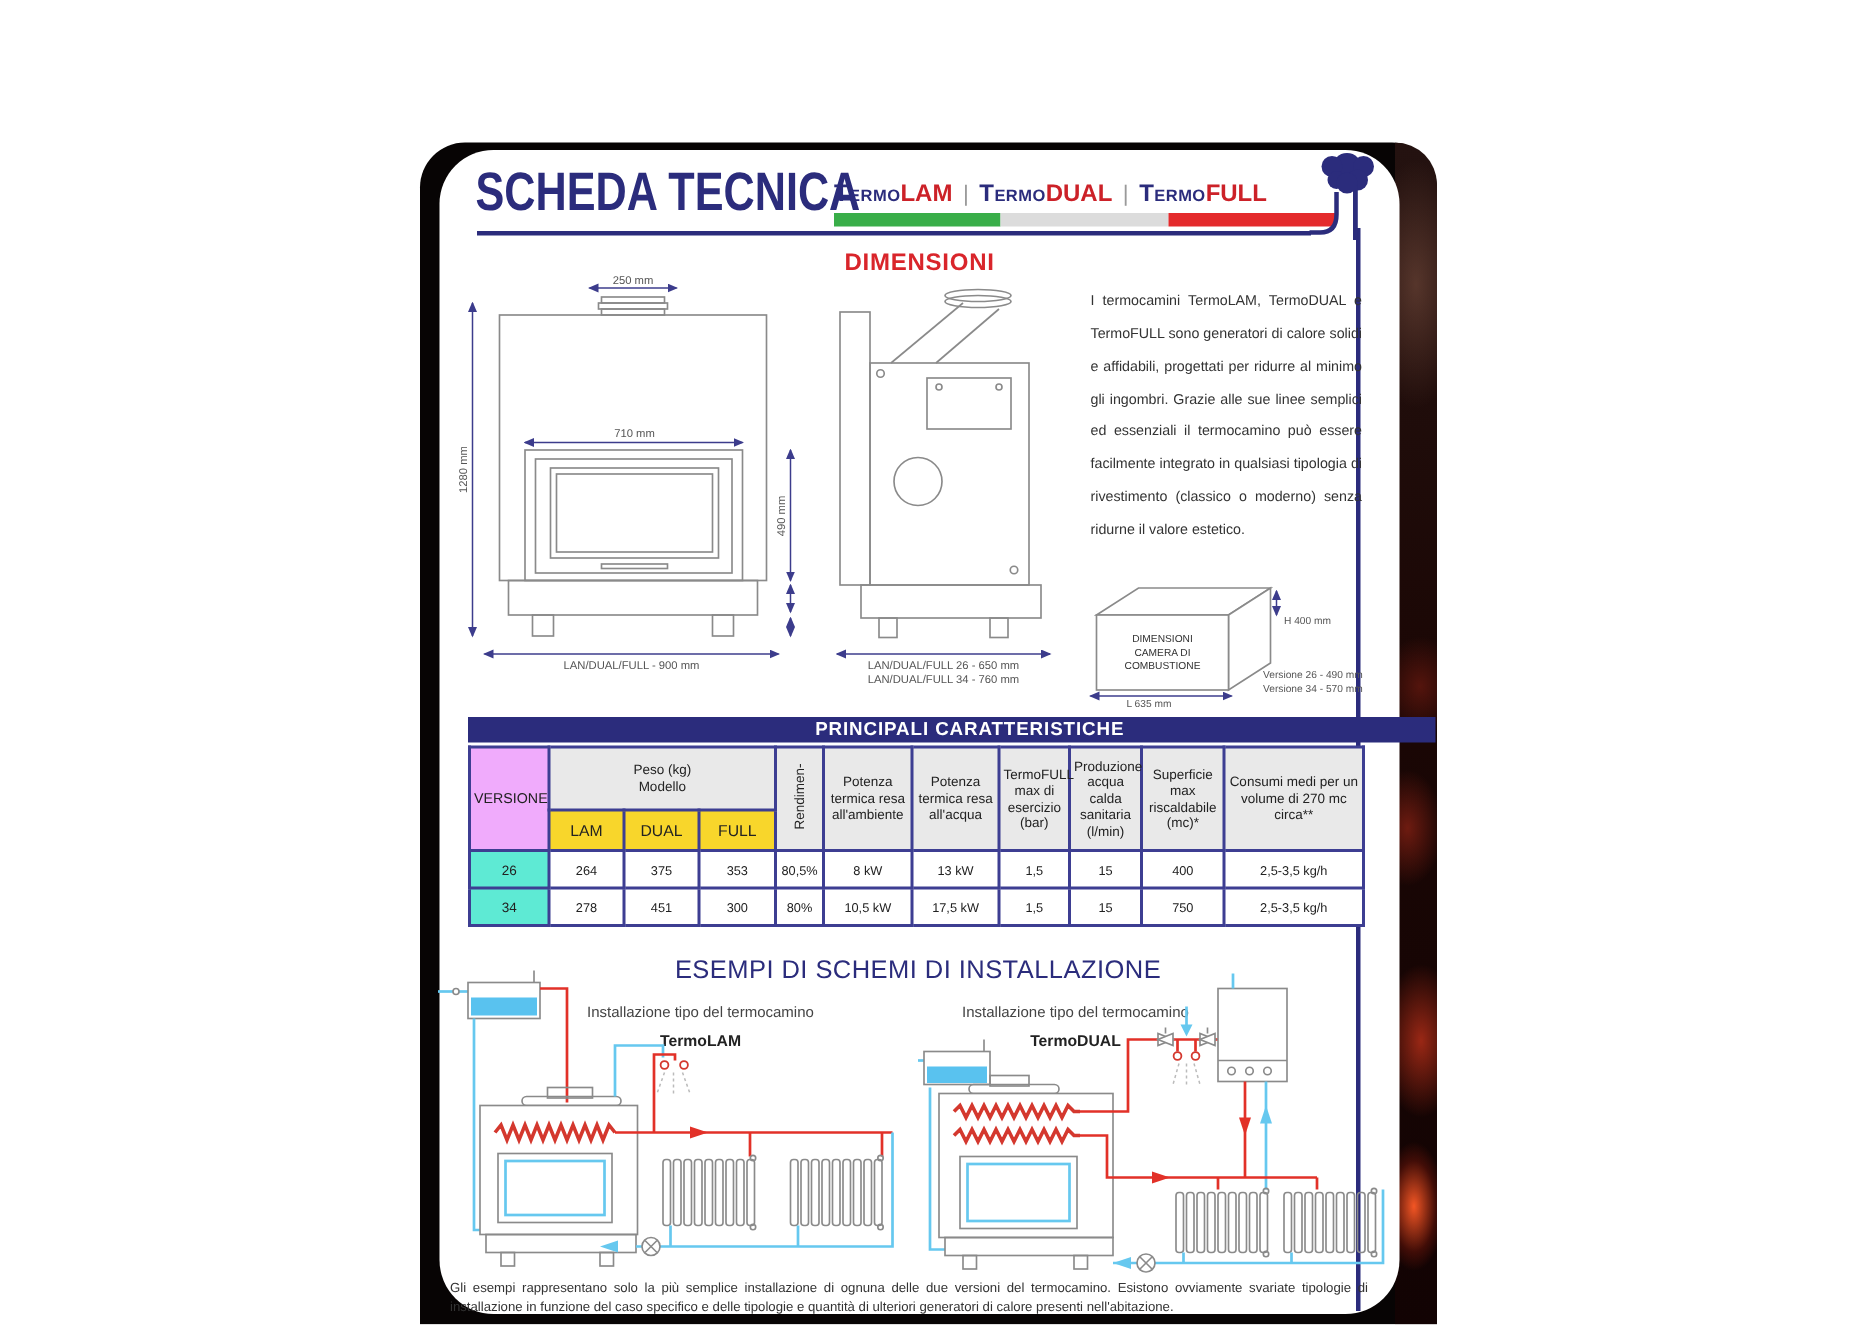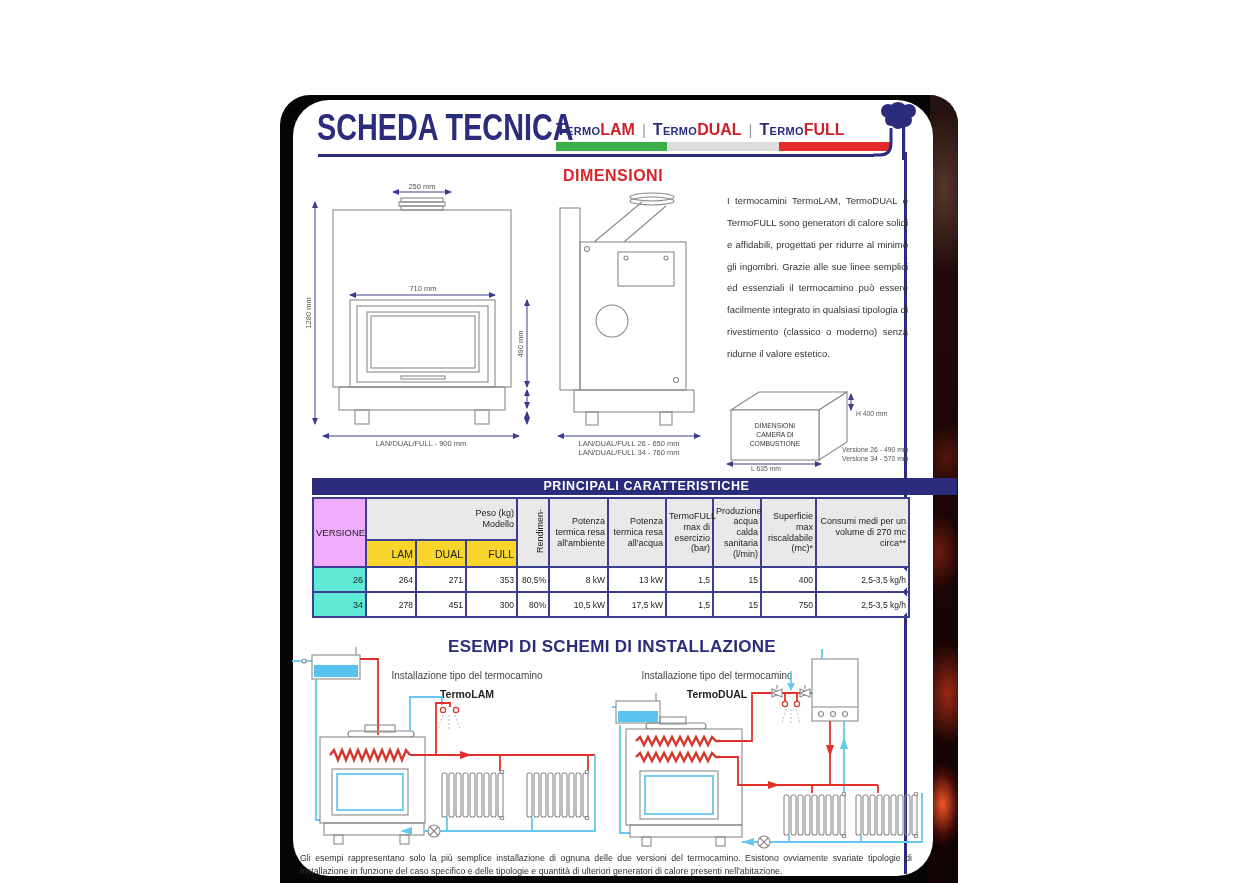--- a/index.html
+++ b/index.html
@@ -33,32 +33,32 @@
 
   .dim-title{position:absolute;left:563px;top:167px;color:#d9252b;font-weight:bold;font-size:16px;letter-spacing:.5px;}
 
   .desc{position:absolute;left:727px;top:190px;width:181px;font-size:9.5px;line-height:2.3;
         text-align:justify;color:#333;}
 
   
   .char-bar{position:absolute;left:312px;top:478px;width:621px;height:17px;background:#2b2c7c;
             color:#fff;font-weight:bold;font-size:12.5px;text-align:center;line-height:17px;letter-spacing:.6px;padding-left:24px;}
   table.spec{position:absolute;left:312px;top:497px;width:596px;border-collapse:collapse;table-layout:fixed;}
-  table.spec td{border:2px solid #3d3e92;text-align:right;vertical-align:middle;padding:1px 2px;color:#222;}
+  table.spec td{border:2px solid #3d3e92;text-align:center;vertical-align:middle;padding:1px 2px;color:#222;}
   td.hgray{background:#e9e9e9;font-size:9px;line-height:1.2;}
   td.model{background:#f8d62b;font-size:10.5px;height:23px;}
   td.vers{background:#5eead4;font-size:9px;height:21px;}
-  td.data{background:#fff;font-size:8.5px;border-radius:11px;}
+  td.data{background:#fff;font-size:8.5px;}
   td.vershead{background:#f0abfc;font-size:9.5px;}
   .rot{writing-mode:vertical-rl;transform:rotate(180deg);font-size:9px;display:inline-block;}
   .footnote{position:absolute;left:312px;top:613px;width:600px;font-size:8px;color:#333;}
 
   
   .inst-title{position:absolute;left:312px;top:637px;width:600px;text-align:center;
-              color:#2b2c7c;font-weight:bold;font-size:17px;letter-spacing:.3px;}
+              color:#2b2c7c;font-weight:normal;font-size:17px;letter-spacing:.3px;}
   .caption{position:absolute;width:230px;text-align:center;font-size:10px;color:#444;}
   .caption b{display:block;margin-top:7px;font-size:10.5px;color:#222;}
   .note{position:absolute;left:300px;top:852px;width:612px;font-size:8.8px;line-height:1.45;
         text-align:justify;color:#333;}
 
   svg{position:absolute;overflow:visible;}
   svg text{font-family:"Liberation Sans",sans-serif;fill:#555;font-size:7.5px;}
   .eq{fill:none;stroke:#8a8a8a;stroke-width:1.1;}
   .eqf{fill:#fff;stroke:#8a8a8a;stroke-width:1.1;}
   .dim{stroke:#3c3c8c;stroke-width:1;fill:none;}
@@ -220,21 +220,21 @@
       <td class="hgray" rowspan="2">Consumi medi per un volume di 270 mc circa**</td>
     </tr>
     <tr>
       <td class="model">LAM</td>
       <td class="model">DUAL</td>
       <td class="model">FULL</td>
     </tr>
     <tr>
       <td class="vers">26</td>
       <td class="data">264</td>
-      <td class="data">271</td>
+      <td class="data">375</td>
       <td class="data">353</td>
       <td class="data">80,5%</td>
       <td class="data">8 kW</td>
       <td class="data">13 kW</td>
       <td class="data">1,5</td>
       <td class="data">15</td>
       <td class="data">400</td>
       <td class="data">2,5-3,5 kg/h</td>
     </tr>
     <tr>

